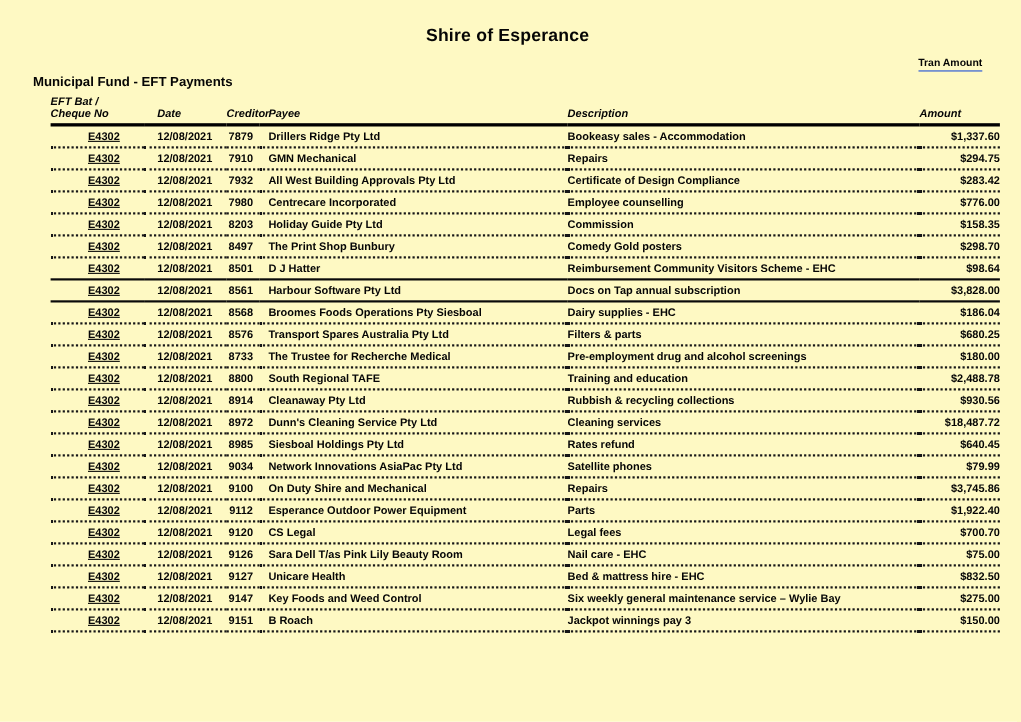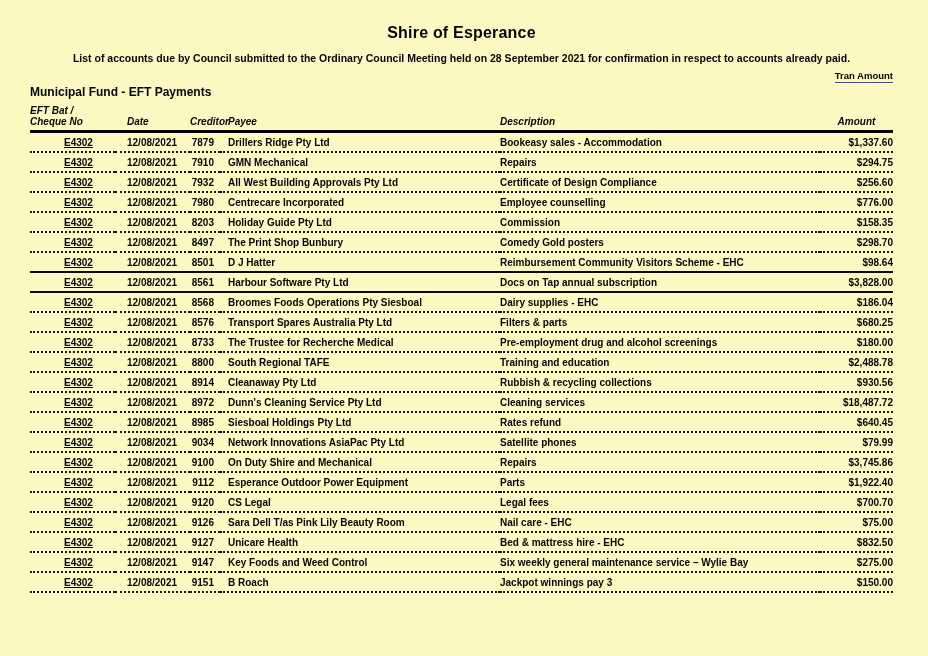--- a/index.html
+++ b/index.html
@@ -37,37 +37,38 @@
     padding-bottom:1px;
   }
   .section-title{
     font-size:12px;font-weight:700;
     margin:0 0 6px 0;
   }
   table.accounts{
     width:863px;
     border-collapse:collapse;
     table-layout:fixed;
+    margin-left:16px;
   }
   col.c-cheque{width:85px;}
   col.c-date{width:75px;}
   col.c-creditor{width:30px;}
   col.c-payee{width:280px;}
   col.c-desc{width:320px;}
   col.c-amount{width:auto;}
   thead th{
     font-size:10px;font-weight:700;font-style:italic;
     text-align:left;vertical-align:bottom;
     padding:0 0 3px 0;
     border-bottom:3px solid #000;
     white-space:nowrap;overflow:visible;
   }
   thead th.h-date{padding-left:12px;}
   thead th.h-payee{padding-left:8px;}
-  thead th.h-amount{text-align:center;}
+  thead th.h-amount{text-align:left;}
   tbody td{
     font-size:10px;font-weight:700;
     padding:4px 0 3px 0;
     border-bottom:2px dotted #161616;
     white-space:nowrap;overflow:hidden;
     vertical-align:middle;
   }
   td.cell-cheque{padding-left:34px;text-decoration:underline;}
   td.cell-date{padding-left:12px;}
   td.cell-creditor{text-align:right;padding-right:6px;}
@@ -85,21 +86,20 @@
     font-size:9.5px;font-weight:700;
   }
 </style>
 </head>
 <body style="color: rgb(5, 5, 5);">
 
 <div class="page" style="background: #fef9c3;">
 
   <h1 class="doc-title">Shire of Esperance</h1>
 
-  <p class="doc-subtitle">List of accounts due by Council submitted to the Ordinary Council Meeting held on 28 September 2021 for confirmation in respect to accounts already paid.</p>
 
   <p class="tran-line"><span>Tran Amount</span></p>
 
   <h2 class="section-title">Municipal Fund - EFT Payments</h2>
 
   <table class="accounts">
     <colgroup>
       <col class="c-cheque">
         <col class="c-date">
         <col class="c-creditor">
@@ -138,21 +138,21 @@
     <td class="cell-desc">Repairs</td>
     <td class="cell-amount">$294.75</td>
   </tr>
 
   <tr>
     <td class="cell-cheque">E4302</td>
     <td class="cell-date">12/08/2021</td>
     <td class="cell-creditor">7932</td>
     <td class="cell-payee">All West Building Approvals Pty Ltd</td>
     <td class="cell-desc">Certificate of Design Compliance</td>
-    <td class="cell-amount">$256.60</td>
+    <td class="cell-amount">$283.42</td>
   </tr>
 
   <tr>
     <td class="cell-cheque">E4302</td>
     <td class="cell-date">12/08/2021</td>
     <td class="cell-creditor">7980</td>
     <td class="cell-payee">Centrecare Incorporated</td>
     <td class="cell-desc">Employee counselling</td>
     <td class="cell-amount">$776.00</td>
   </tr>

